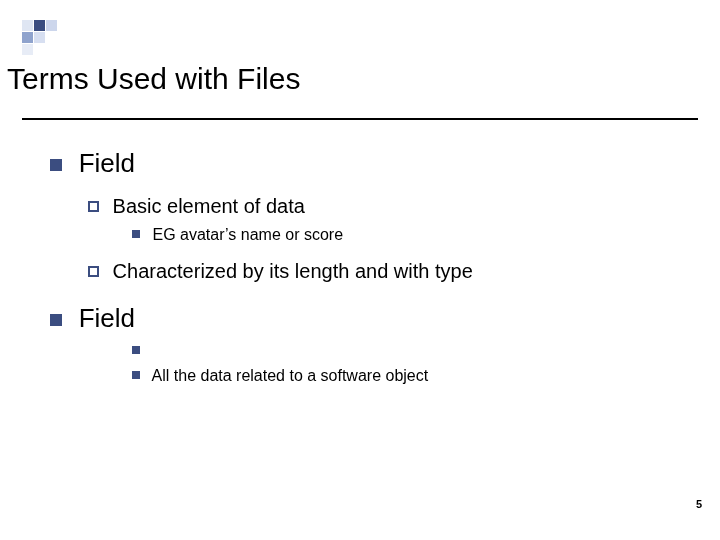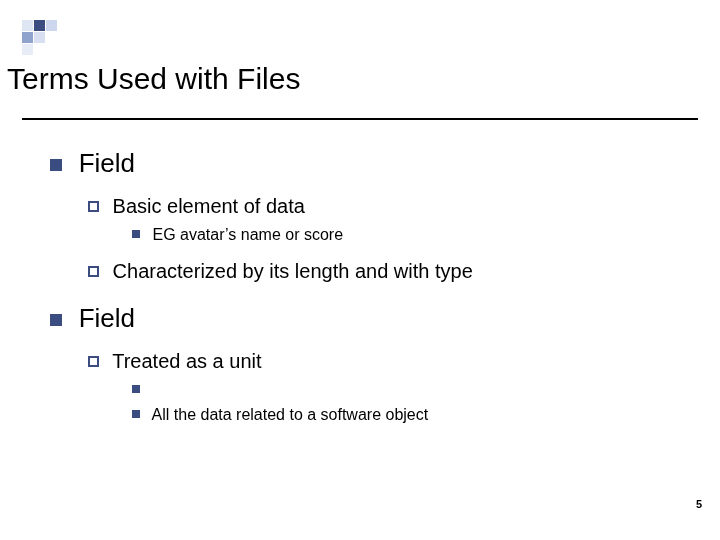--- a/index.html
+++ b/index.html
@@ -127,24 +127,20 @@
       </div>
     <div class="l2">
       <span class="bul"></span>
       <span>Characterized by its length and with type</span>
     </div>
 
   <div class="l1 gap">
     <span class="bul"></span>
     <span class="l1-label">Field</span>
   </div>
-    <div class="l2">
-      <span class="bul"></span>
-      <span>Treated as a unit</span>
-    </div>
       <div class="l3">
         <span class="bul"></span>
       </div>
       <div class="l3">
         <span class="bul"></span>
         <span>All the data related to a software object</span>
       </div>
 
 </div>
 

